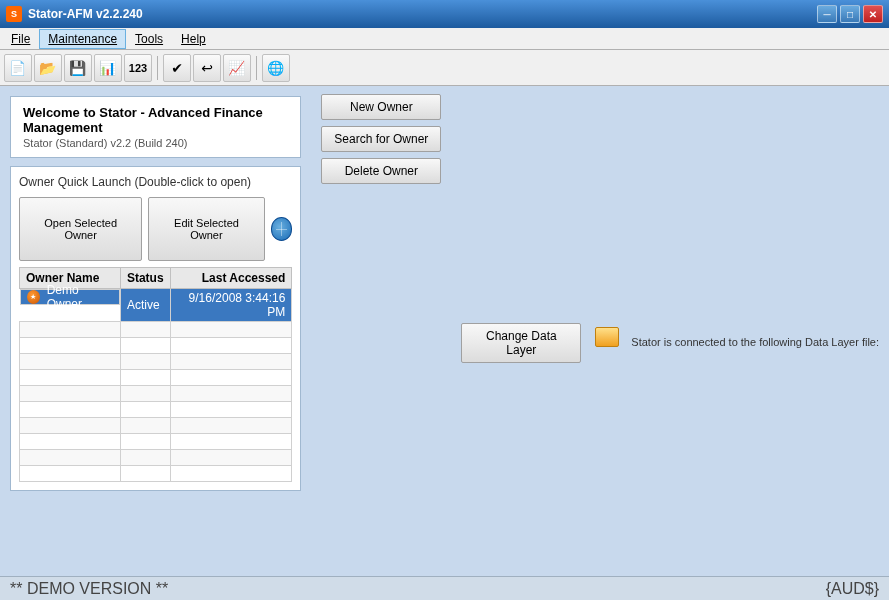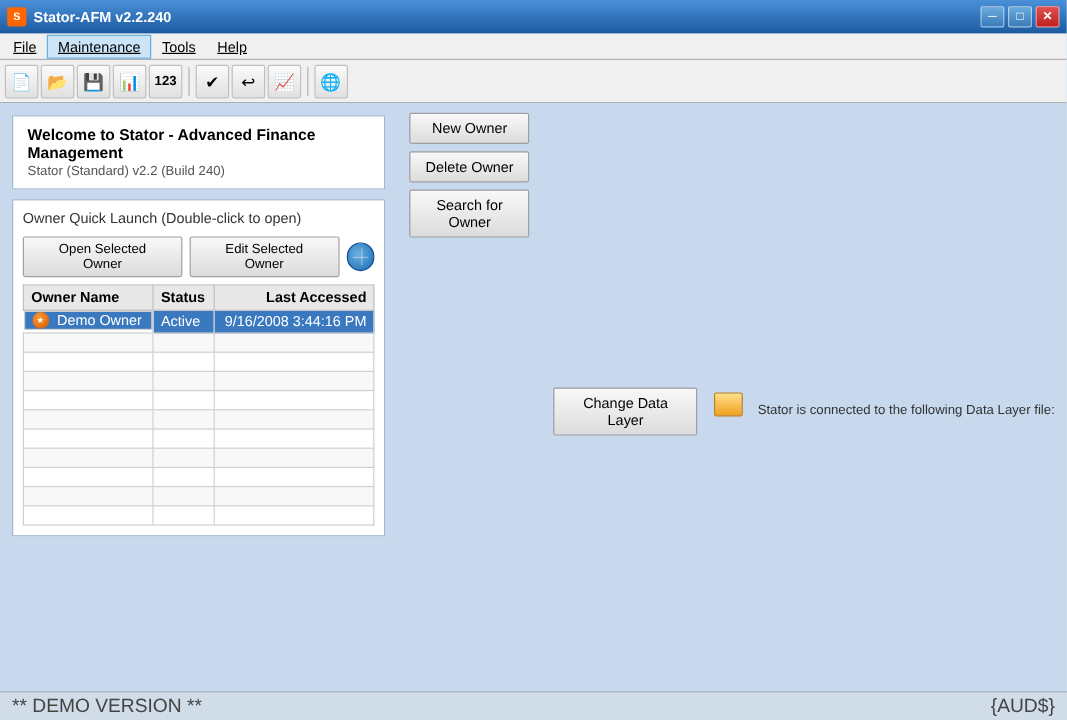--- a/index.html
+++ b/index.html
@@ -149,21 +149,21 @@
       color: #333;
       margin-bottom: 8px;
     }
     .owner-panel-toolbar {
       display: flex;
       align-items: center;
       gap: 6px;
       margin-bottom: 6px;
     }
     .panel-btn {
-      padding: 4px 12px;
+      padding: 19px 12px;
       border: 1px solid #a0a0a0;
       background: linear-gradient(to bottom, #f8f8f8, #dcdcdc);
       cursor: pointer;
       font-size: 11px;
       border-radius: 2px;
       color: #000;
     }
 
     
     .globe-btn {
@@ -250,21 +250,21 @@
       width: 100%;
       height: 100%;
       display: flex;
       align-items: center;
       justify-content: center;
       font-size: 7px;
       color: white;
     }
     .action-btn {
       display: block;
-      width: 100px;
+      width: 120px;
       padding: 5px 10px;
       margin-bottom: 6px;
       border: 1px solid #a0a0a0;
       background: linear-gradient(to bottom, #f8f8f8, #dcdcdc);
       cursor: pointer;
       font-size: 12px;
       text-align: center;
       border-radius: 2px;
     }
 
@@ -453,22 +453,22 @@
               <td></td>
               <td></td>
             </tr>
         </tbody>
       </table>
     </div>
   </div>
 
   <div style="background:#c8d9ed; padding: 8px 10px 4px 10px;">
     <button class="action-btn">New Owner</button>
+    <button class="action-btn">Search for Owner</button>
     <button class="action-btn">Delete Owner</button>
-    <button class="action-btn">Search for Owner</button>
   </div>
 
   <div class="data-layer-section" style="background:#c8d9ed; padding: 8px 10px;">
     <button class="data-layer-btn">Change Data Layer</button>
     <div class="data-layer-info">
       <div class="data-icon">
         <div class="data-icon-main"></div>
 
       </div>
       <div class="data-text">

